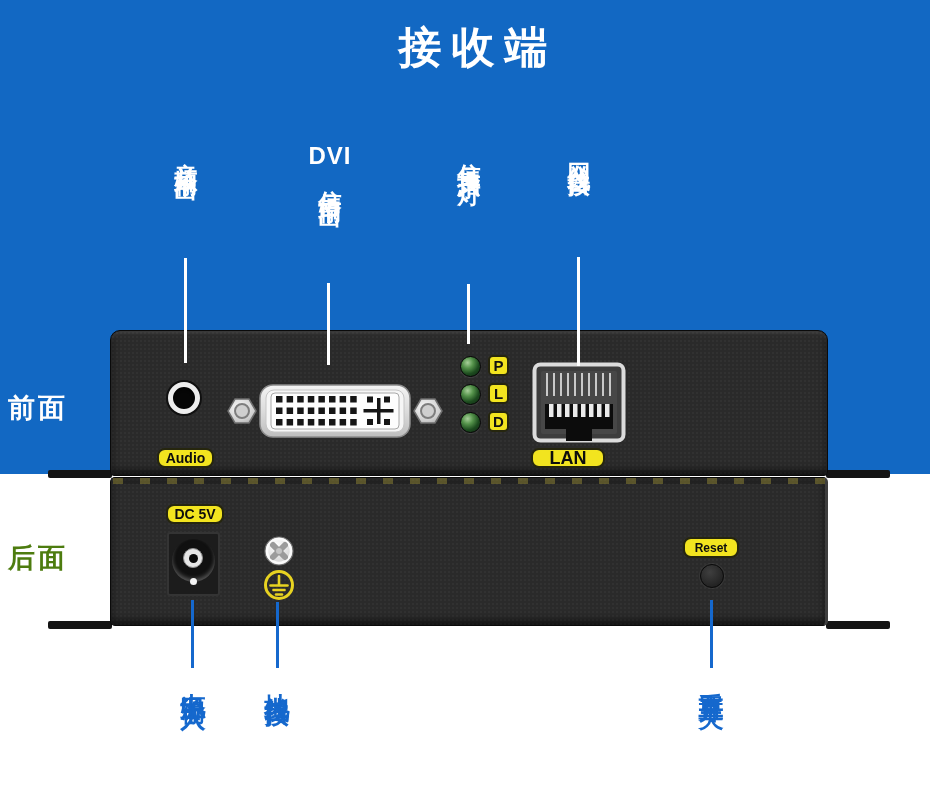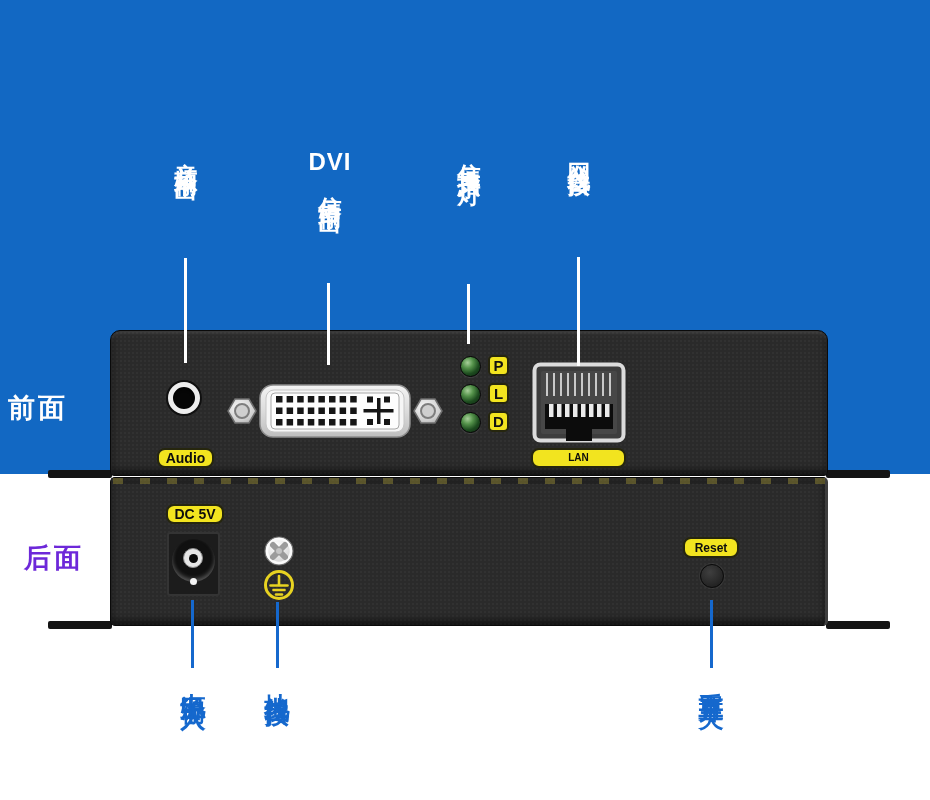--- a/index.html
+++ b/index.html
@@ -20,34 +20,34 @@
   .vt{writing-mode:vertical-lr;text-orientation:upright;font-size:23px;letter-spacing:5px;line-height:1;}
   .cb .vt{font-size:25px;letter-spacing:4px;}
   .dvi-prefix{font-size:24px;line-height:1;margin-bottom:3px;letter-spacing:1px;}
   .lw{position:absolute;width:3px;background:#ffffff;z-index:5;}
   .lb{position:absolute;width:3px;background:#1568cd;z-index:5;}
   #lw-audio{left:184px;top:258px;height:105px;}
   #lw-dvi{left:327px;top:283px;height:82px;}
   #lw-signal{left:467px;top:284px;height:60px;}
   #lw-lan{left:577px;top:257px;height:109px;}
   #ct-audio{left:170px;top:144px;width:32px;}
-  #ct-dvi{left:304px;top:150px;width:52px;}
+  #ct-dvi{left:304px;top:144px;width:52px;}
   #ct-signal{left:453px;top:144px;width:32px;}
   #ct-lan{left:563px;top:144px;width:32px;}
   #lb-power{left:191px;top:600px;height:68px;}
   #lb-ground{left:276px;top:602px;height:66px;}
   #lb-reset{left:710px;top:600px;height:68px;}
   #cb-power{left:179px;top:672px;width:28px;}
   #cb-ground{left:263px;top:672px;width:28px;}
   #cb-reset{left:697px;top:672px;width:28px;}
 
   
   .side-label{position:absolute;left:8px;font-size:27px;font-weight:bold;letter-spacing:3px;z-index:3;}
   #front-side{top:390px;color:#ffffff;}
-  #back-side{top:540px;color:#6d28d9;margin-left:16px;}
+  #back-side{top:540px;color:#4d7c0f;}
 
   
   .panel{position:absolute;left:110px;width:718px;background-color:#2a2a2a;
          background-image:radial-gradient(rgba(255,255,255,.03) 1px, transparent 1.3px);
          background-size:4px 4px;border:1px solid #0a0a0a;box-sizing:border-box;z-index:2;}
   #front-panel{top:330px;height:146px;border-radius:10px 10px 4px 4px;
          box-shadow:inset 0 3px 3px rgba(255,255,255,.08), inset 0 -5px 7px rgba(0,0,0,.55);}
   #back-panel{top:477px;height:149px;border-radius:5px;border-right:3px solid #3e3e3e;
          box-shadow:inset 0 -5px 7px rgba(0,0,0,.55), inset 0 2px 2px rgba(255,255,255,.05);}
   .ear{position:absolute;height:8px;background:#141414;border-radius:2px;z-index:1;}
@@ -57,21 +57,21 @@
   #ear-br{left:826px;top:621px;width:64px;}
   .dash-strip{position:absolute;left:2px;top:0;width:712px;height:6px;opacity:.5;
          background:repeating-linear-gradient(90deg,#8a7f2c 0 10px,#191919 10px 27px);}
 
   
   .ylabel{position:absolute;display:flex;align-items:center;justify-content:center;
           background:#f2e41f;border:2px solid #26260e;border-radius:8px;color:#0d0d0d;
           font-weight:bold;box-sizing:border-box;line-height:1;white-space:pre;}
   #lbl-audio{left:46px;top:117px;width:57px;height:20px;font-size:14px;}
   #lbl-dvi{left:114px;top:117px;width:221px;height:20px;font-size:14px;word-spacing:8px;}
-  #lbl-lan{left:420px;top:117px;width:95px;height:20px;font-size:10px;}
+  #lbl-lan{left:420px;top:117px;width:74px;height:20px;font-size:18px;}
   #lbl-dc5v{left:55px;top:26px;width:58px;height:20px;font-size:14px;}
   #lbl-reset{left:572px;top:59px;width:56px;height:21px;font-size:12px;}
 
   
   .audio-jack{position:absolute;left:57px;top:51px;width:32px;height:32px;border-radius:50%;
           background:#060606;border:5px solid #ededed;box-sizing:border-box;
           box-shadow:0 0 0 2px #101010, inset 0 2px 3px rgba(0,0,0,.8);}
   .dvi-svg{position:absolute;left:116px;top:51px;}
   .lan-svg{position:absolute;left:421px;top:31px;}
   .led{position:absolute;left:349px;width:19px;height:19px;border-radius:50%;
@@ -97,20 +97,21 @@
           background:radial-gradient(circle at 40% 33%, #3f3f3f 0%, #242424 70%, #1a1a1a 100%);
           border:1px solid #0a0a0a;box-sizing:border-box;box-shadow:0 0 0 1px rgba(255,255,255,.06);}
 </style>
 </head>
 <body>
 
 <div class="stage">
 
   <div class="blue-bg"></div>
 
+  <div class="title">接收端</div>
 
   <div class="ct" id="ct-audio">
     <span class="vt">音频输出</span>
   </div>
   <div class="ct" id="ct-dvi">
     <span class="dvi-prefix">DVI</span>
     <span class="vt">信号输出</span>
   </div>
   <div class="ct" id="ct-signal">
     <span class="vt">信号指示灯</span>

